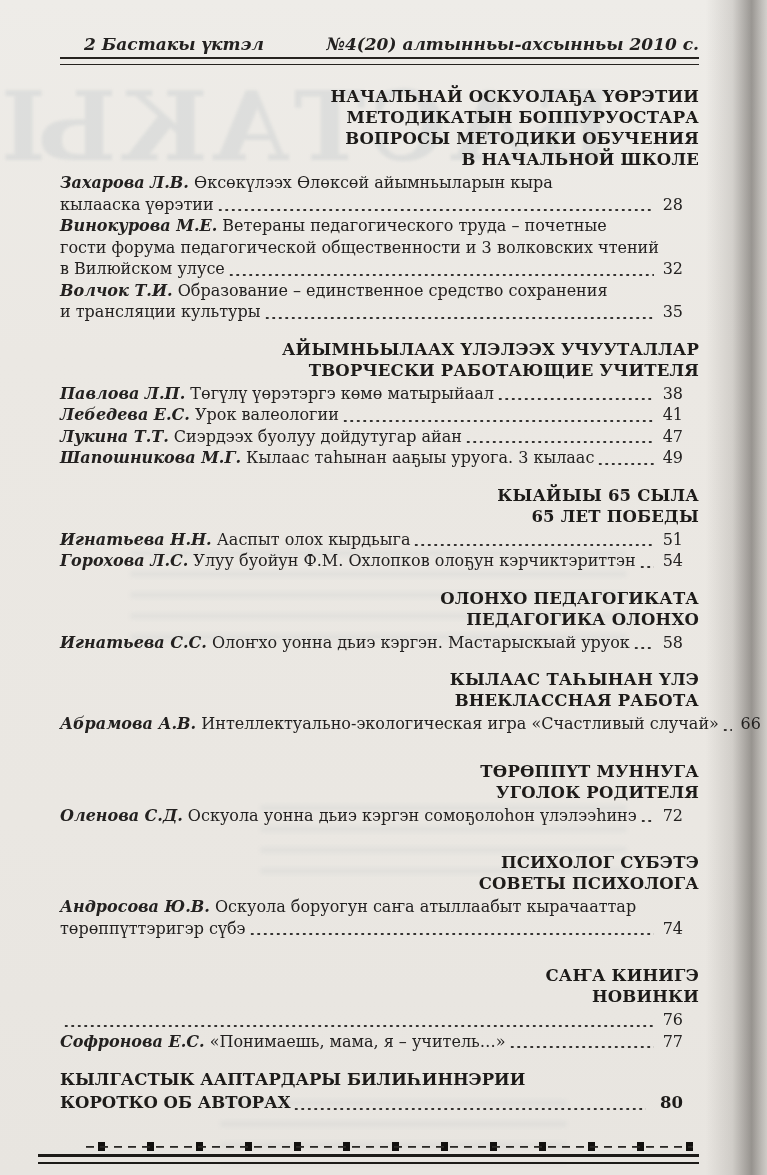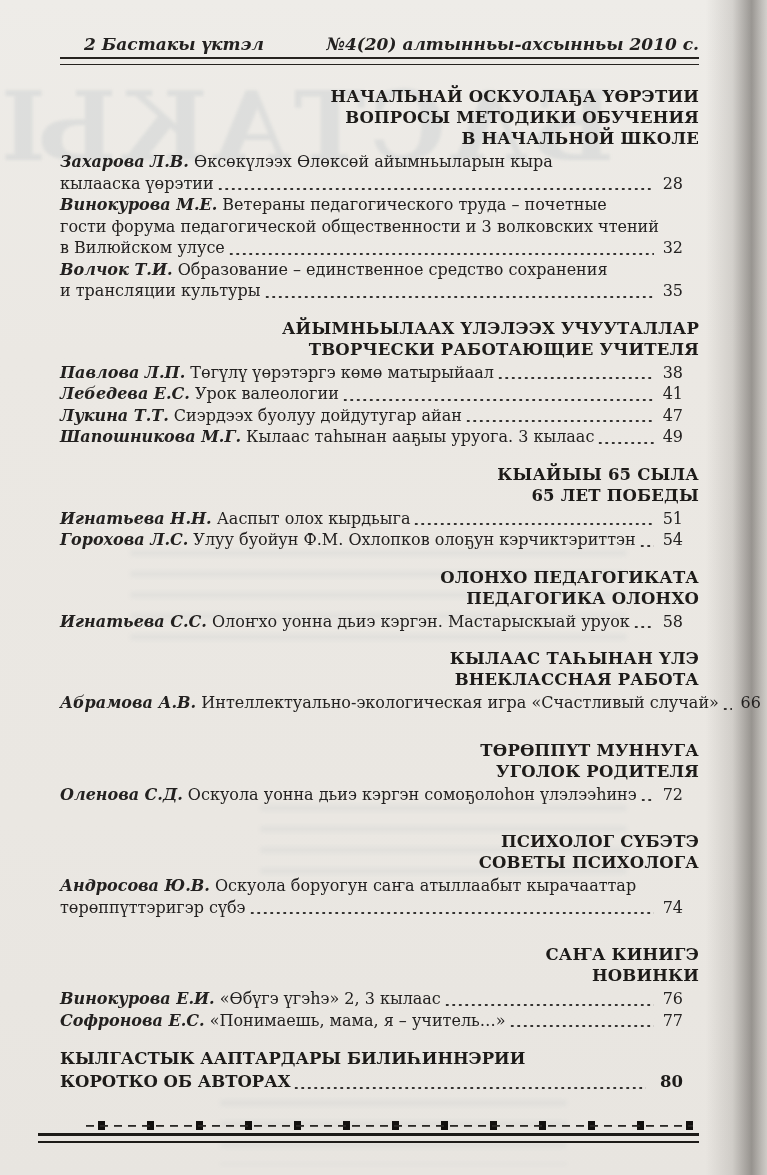--- a/index.html
+++ b/index.html
@@ -93,20 +93,21 @@
     <header>
       <span class="hl">2 Бастакы үктэл</span>
       <span class="hr">№4(20) алтынньы-ахсынньы 2010 с.</span>
     </header>
     <div class="rule-top"></div>
 
     <main id="toc">
         <div class="section">
           <div class="sec-heading">
             <div class="hline">НАЧАЛЬНАЙ ОСКУОЛАҔА ҮӨРЭТИИ</div>
+            <div class="hline">МЕТОДИКАТЫН БОППУРУОСТАРА</div>
             <div class="hline">ВОПРОСЫ МЕТОДИКИ ОБУЧЕНИЯ</div>
             <div class="hline">В НАЧАЛЬНОЙ ШКОЛЕ</div>
           </div>
           <div class="entry">
             <div class="eline">
               <span class="etext"><span class="author">Захарова Л.В.</span> Өксөкүлээх Өлөксөй айымньыларын кыра</span>
             </div>
             <div class="eline last">
               <span class="etext">кылааска үөрэтии</span>
               <span class="leader"></span>
@@ -246,21 +247,20 @@
             </div>
           </div>
         </div>
         <div class="section">
           <div class="sec-heading">
             <div class="hline">САҤА КИНИГЭ</div>
             <div class="hline">НОВИНКИ</div>
           </div>
           <div class="entry">
             <div class="eline last">
-              <span class="etext"><span class="author">Винокурова Е.И.</span> «Өбүгэ үгэһэ» 2, 3 кылаас</span>
               <span class="leader"></span>
               <span class="pg">76</span>
             </div>
           </div>
           <div class="entry">
             <div class="eline last">
               <span class="etext"><span class="author">Софронова Е.С.</span> «Понимаешь, мама, я – учитель…»</span>
               <span class="leader"></span>
               <span class="pg">77</span>
             </div>

